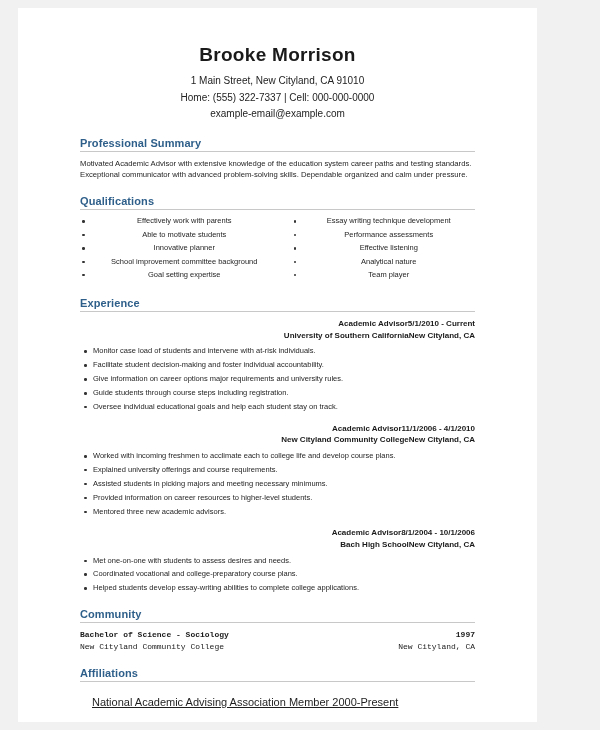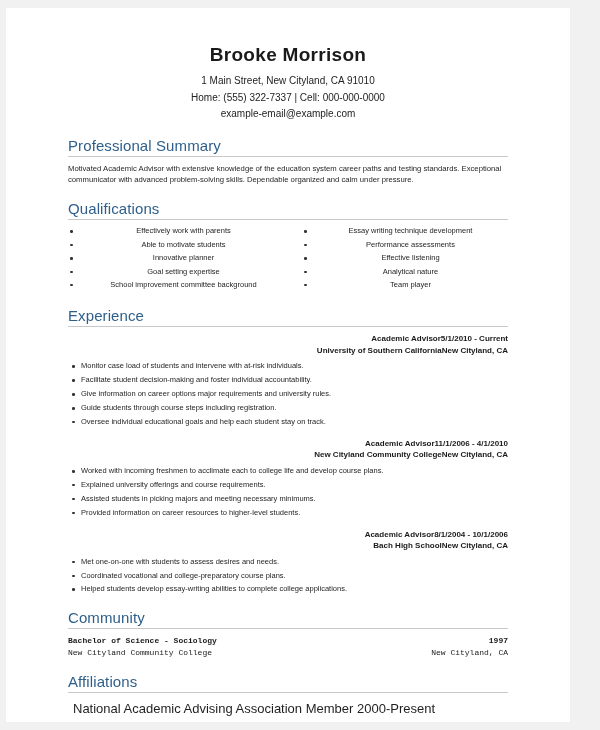--- a/index.html
+++ b/index.html
@@ -8,23 +8,23 @@
   }
   body {
     width: 600px;
     height: 730px;
     background: #f1f1f1;
     font-family: "Liberation Sans", sans-serif;
     overflow: hidden;
   }
   .page {
     position: absolute;
-    left: 6px;
+    left: 18px;
     top: 8px;
-    width: 564px;
+    width: 519px;
     height: 714px;
     background: #ffffff;
     box-sizing: border-box;
     padding: 36px 62px 0 62px;
   }
   
   .name {
     text-align: center;
     font-size: 19px;
     font-weight: bold;
@@ -36,22 +36,22 @@
     text-align: center;
     font-size: 10px;
     color: #232323;
     line-height: 1.65;
   }
   
   .section {
     margin-top: 14px;
   }
   .section-title {
-    font-size: 15px;
-    font-weight: normal;
+    font-size: 11px;
+    font-weight: bold;
     color: #2e5f8a;
     margin: 0 0 2px 0;
     letter-spacing: 0.1px;
   }
   .rule {
     border: 0;
     border-top: 1px solid #c8c8c8;
     margin: 0 0 6px 0;
     height: 0;
   }
@@ -137,24 +137,25 @@
     font-family: Liberation Mono, monospace;
   }
   .edu-row.sub {
     font-weight: normal;
   }
   .edu-row .right {
     text-align: right;
     white-space: nowrap;
   }
   .aff-text {
-    font-size: 13px;
+    font-size: 11px;
     color: #1f1f1f;
     line-height: 1.5;
-    margin: 5px;
+    margin: 12px;
+    text-decoration: underline;
   }
 </style>
 </head>
 <body>
 
 <div class="page">
 
   <div>
     <h1 class="name">Brooke Morrison</h1>
     <div class="contact-line">1 Main Street, New Cityland, CA 91010</div>
@@ -170,22 +171,22 @@
 
   <div class="section">
     <div class="section-title">Qualifications</div>
     <hr class="rule">
     <div class="quals">
       <div class="col">
         <ul class="bullets">
           <li>Effectively work with parents</li>
           <li>Able to motivate students</li>
           <li>Innovative planner</li>
+          <li>School improvement committee background</li>
           <li>Goal setting expertise</li>
-          <li>School improvement committee background</li>
         </ul>
       </div>
       <div class="col">
         <ul class="bullets">
           <li>Essay writing technique development</li>
           <li>Performance assessments</li>
           <li>Effective listening</li>
           <li>Analytical nature</li>
           <li>Team player</li>
         </ul>
@@ -222,20 +223,21 @@
       </div>
       <div class="job-row">
         <span>New Cityland Community College</span>
         <span class="right">New Cityland, CA</span>
       </div>
       <ul class="bullets">
         <li>Worked with incoming freshmen to acclimate each to college life and develop course plans.</li>
         <li>Explained university offerings and course requirements.</li>
         <li>Assisted students in picking majors and meeting necessary minimums.</li>
         <li>Provided information on career resources to higher-level students.</li>
+        <li>Mentored three new academic advisors.</li>
       </ul>
     </div>
 
     <div class="job">
       <div class="job-row">
         <span>Academic Advisor</span>
         <span class="right">8/1/2004 - 10/1/2006</span>
       </div>
       <div class="job-row">
         <span>Bach High School</span>

